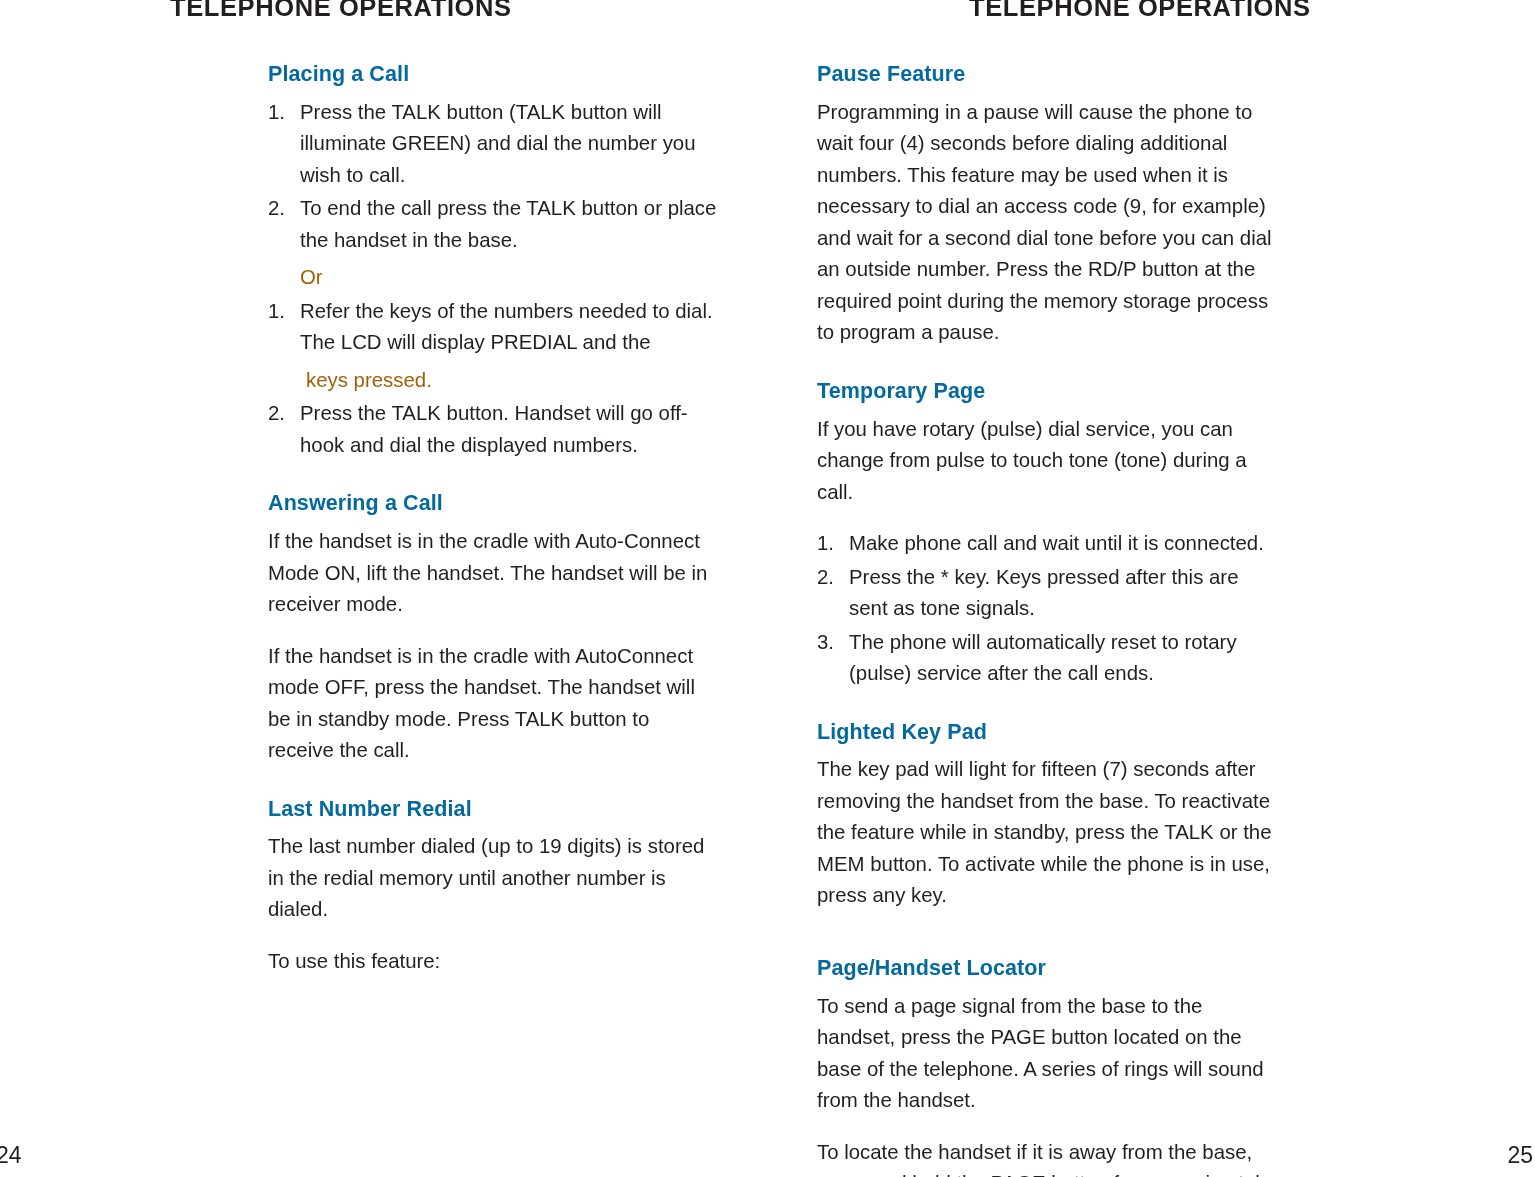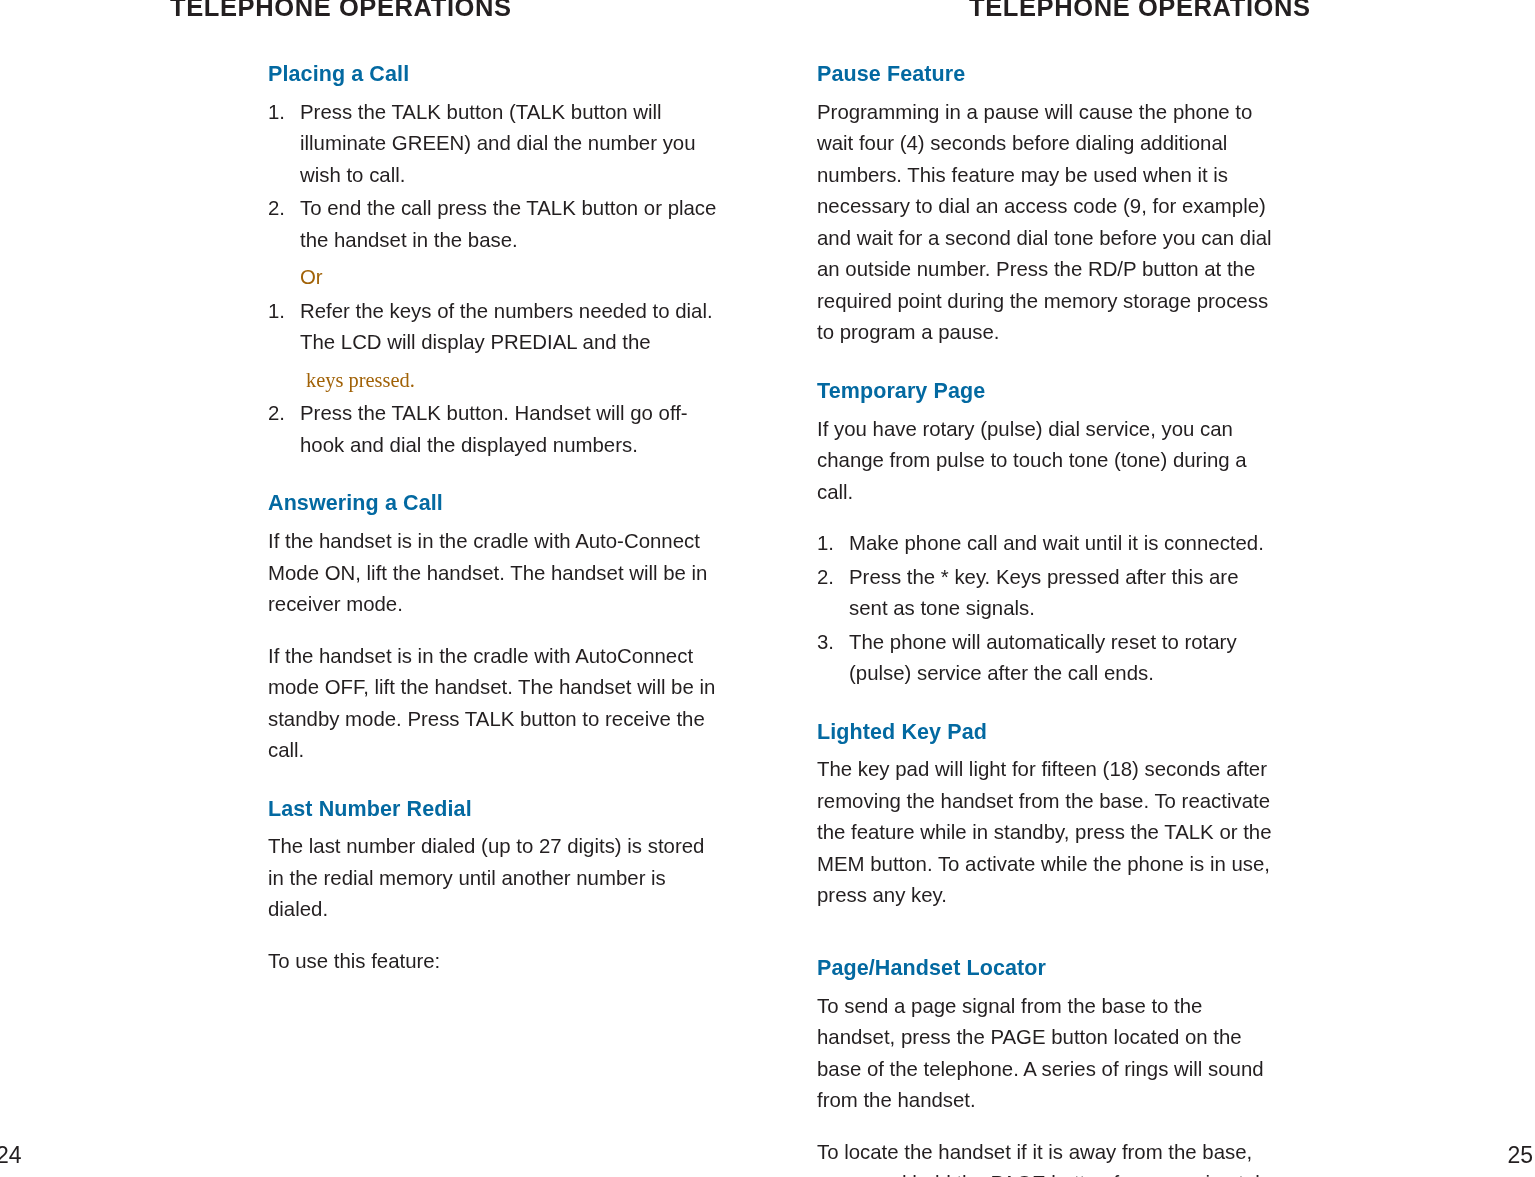--- a/index.html
+++ b/index.html
@@ -88,21 +88,21 @@
     width: 26px;
     text-align: left;
   }
   
   .hang {
     padding-left: 32px;
     font-size: 20.4px;
     line-height: 31.5px;
     color: #a16207;
   }
-  .hang.extra { padding-left: 38px; font-family: Liberation Serif, serif; }
+  .hang.extra { padding-left: 38px; }
 </style>
 </head>
 <body>
 
 <div class="runhead left">TELEPHONE OPERATIONS</div>
 <div class="runhead right">TELEPHONE OPERATIONS</div>
 
 <div class="col left">
 
   <h2 class="sec">Placing a Call</h2>
@@ -132,25 +132,25 @@
   <ol class="steps" style="margin-top:2px;">
     <li>
       <span class="num">2.</span>
       <span>Press the TALK button. Handset will go off-hook and dial the displayed numbers.</span>
     </li>
   </ol>
 
   <h2 class="sec gap">Answering a Call</h2>
 
   <p class="body">If the handset is in the cradle with Auto-Connect Mode ON, lift the handset. The handset will be in receiver mode.</p>
-  <p class="body">If the handset is in the cradle with AutoConnect mode OFF, lift the handset. The handset will be in standby mode. Press TALK button to receive the call.</p>
+  <p class="body">If the handset is in the cradle with AutoConnect mode OFF, press the handset. The handset will be in standby mode. Press TALK button to receive the call.</p>
 
   <h2 class="sec gap">Last Number Redial</h2>
 
-  <p class="body">The last number dialed (up to 27 digits) is stored in the redial memory until another number is dialed.</p>
+  <p class="body">The last number dialed (up to 19 digits) is stored in the redial memory until another number is dialed.</p>
   <p class="body">To use this feature:</p>
 
 </div>
 
 <div class="col right">
 
   <h2 class="sec">Pause Feature</h2>
   <p class="body">Programming in a pause will cause the phone to wait four (4) seconds before dialing additional numbers. This feature may be used when it is necessary to dial an access code (9, for example) and wait for a second dial tone before you can dial an outside number. Press the RD/P button at the required point during the memory storage process to program a pause.</p>
 
   <h2 class="sec gap">Temporary Page</h2>
@@ -165,21 +165,21 @@
       <span class="num">2.</span>
       <span>Press the * key.  Keys pressed after this are sent as tone signals.</span>
     </li>
     <li>
       <span class="num">3.</span>
       <span>The phone will automatically reset to rotary (pulse) service after the call ends.</span>
     </li>
   </ol>
 
   <h2 class="sec gap">Lighted Key Pad</h2>
-  <p class="body">The key pad will light for fifteen (18) seconds after removing the handset from the base. To reactivate the feature while in standby, press the TALK or the MEM button. To activate while the phone is in use, press any key.</p>
+  <p class="body">The key pad will light for fifteen (7) seconds after removing the handset from the base. To reactivate the feature while in standby, press the TALK or the MEM button. To activate while the phone is in use, press any key.</p>
 
   <h2 class="sec gap-big">Page/Handset Locator</h2>
   <p class="body">To send a page signal from the base to the handset, press the PAGE button located on the base of the telephone. A series of rings will sound from the handset.</p>
   <p class="body">To locate the handset if it is away from the base, press and hold the PAGE button for approximately five (5) seconds. A series of rings will sound.  Return the handset to the base or press any button to cancel the page.</p>
 </div>
 
 <div class="folio left">24</div>
 <div class="folio right">25</div>
 
 </body></html>

